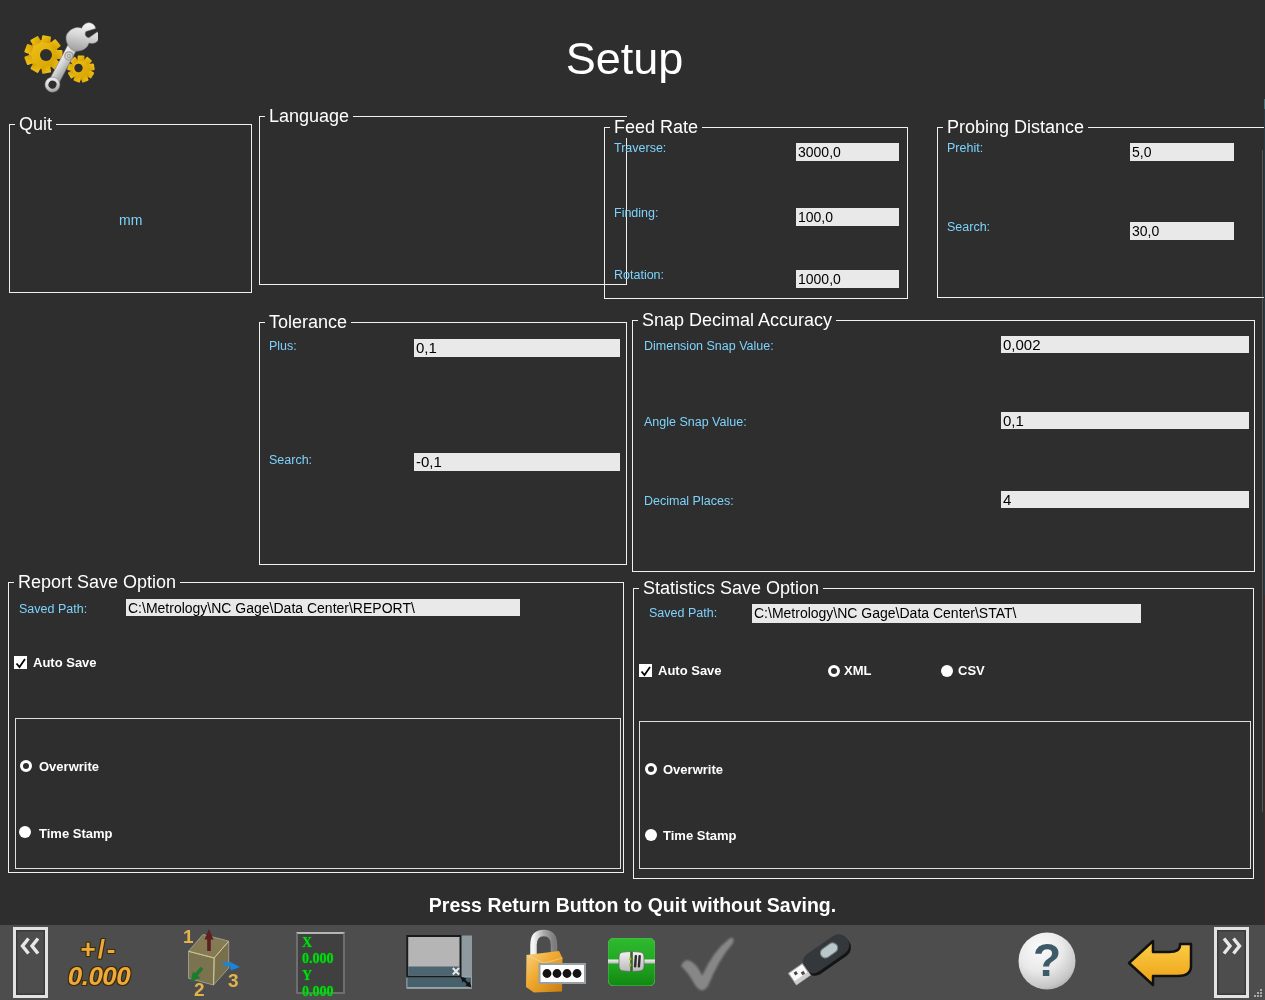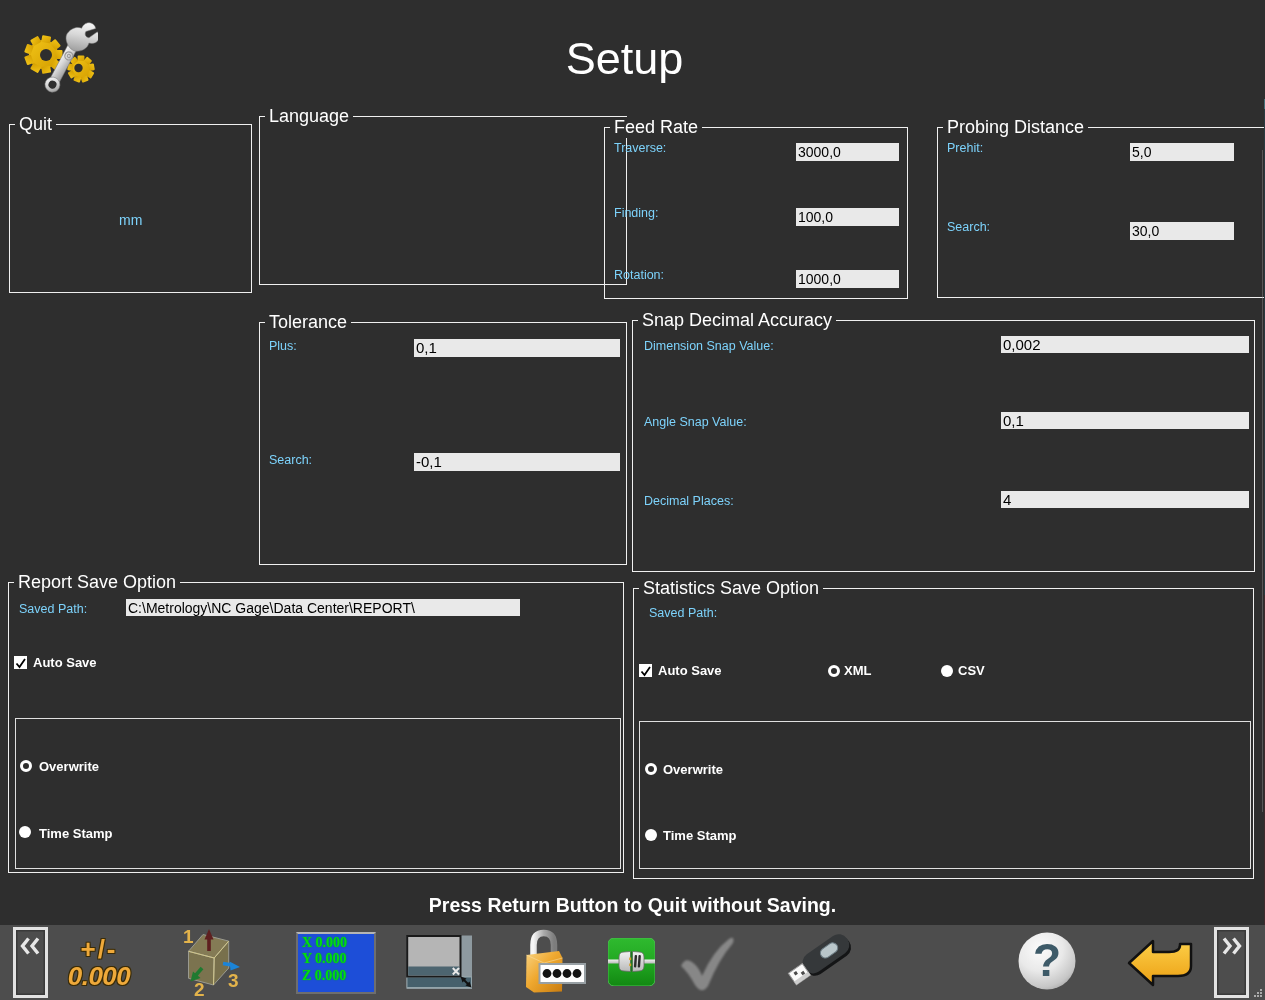--- a/index.html
+++ b/index.html
@@ -186,20 +186,21 @@
     <div class="radio-ring" style="left:4px;top:41px;"></div>
     <div class="blbl" style="left:23px;top:40px;">Overwrite</div>
     <div class="radio-fill" style="left:3px;top:107px;"></div>
     <div class="blbl" style="left:23px;top:107px;">Time Stamp</div>
   </div>
 </div>
 
 <div class="group" style="left:633px;top:588px;width:619px;height:289px;">
   <div class="gtitle">Statistics Save Option</div>
   <div class="lbl" style="left:15px;top:17px;">Saved Path:</div>
+  <div class="tb" style="left:118px;top:15px;width:387px;height:19px;">C:\Metrology\NC Gage\Data Center\STAT\</div>
   <div class="cb" style="left:5px;top:75px;">
     <svg width="13" height="13" viewBox="0 0 13 13">
         <path d="M2.5 6.5 L5.5 10 L11 2" fill="none" stroke="#000" stroke-width="1.8"></path>
       </svg>
   </div>
   <div class="blbl" style="left:24px;top:74px;">Auto Save</div>
   <div class="radio-ring" style="left:194px;top:76px;"></div>
   <div class="blbl" style="left:210px;top:74px;text-align:center;">XML</div>
   <div class="radio-fill" style="left:307px;top:76px;"></div>
   <div class="blbl" style="left:324px;top:74px;">CSV</div>
@@ -241,21 +242,21 @@
     <polygon points="12.5,59.5 15,49.5 22.5,56" fill="#1f7a30"></polygon>
 
     <line x1="45" y1="41.5" x2="54" y2="43" stroke="#1b84d8" stroke-width="3.6"></line>
     <polygon points="62,45 51.5,39.5 52.5,48.5" fill="#1b84d8"></polygon>
     <text x="5" y="21" font-size="19" font-weight="bold" fill="#e3b34b" font-family="Liberation Sans">1</text>
     <text x="16" y="74" font-size="19" font-weight="bold" fill="#e3b34b" font-family="Liberation Sans">2</text>
     <text x="50" y="65" font-size="19" font-weight="bold" fill="#e3b34b" font-family="Liberation Sans">3</text>
   </g>
 </svg>
 
-<div class="abs" style="left:296px;top:932px;width:80px;height:62px;background:#1d4ed8;border:2px solid #6e6e6e;border-top-color:#b5b5b5;box-sizing:border-box;
+<div class="abs" style="left:296px;top:932px;width:49px;height:62px;background:#404040;border:2px solid #6e6e6e;border-top-color:#b5b5b5;box-sizing:border-box;
      font-family:'Liberation Serif',serif;font-weight:bold;color:#00dd11;font-size:14px;line-height:16.4px;padding:1px 0 0 4px;text-shadow:0 0 1.5px #00aa00;">
   X 0.000<br>Y 0.000<br>Z 0.000
 </div>
 
 <svg class="abs" style="left:406px;top:935px;" width="67" height="55" viewBox="0 0 67 55">
   <rect x="0.5" y="0.5" width="65.5" height="53.5" fill="#8e9aa0"></rect>
   <rect x="1" y="42" width="64.5" height="10.5" fill="#46606c" stroke="#9fb0b5" stroke-width="0.8"></rect>
   <rect x="1.2" y="1" width="53.3" height="40.5" fill="#b5b5b5" stroke="#1a1a1a" stroke-width="2"></rect>
   <rect x="2.2" y="31.5" width="51.3" height="9" fill="#4d6570"></rect>
   <path d="M46.8 33 L53 39.5 M53 33 L46.8 39.5" stroke="#e8e8e8" stroke-width="2"></path>

